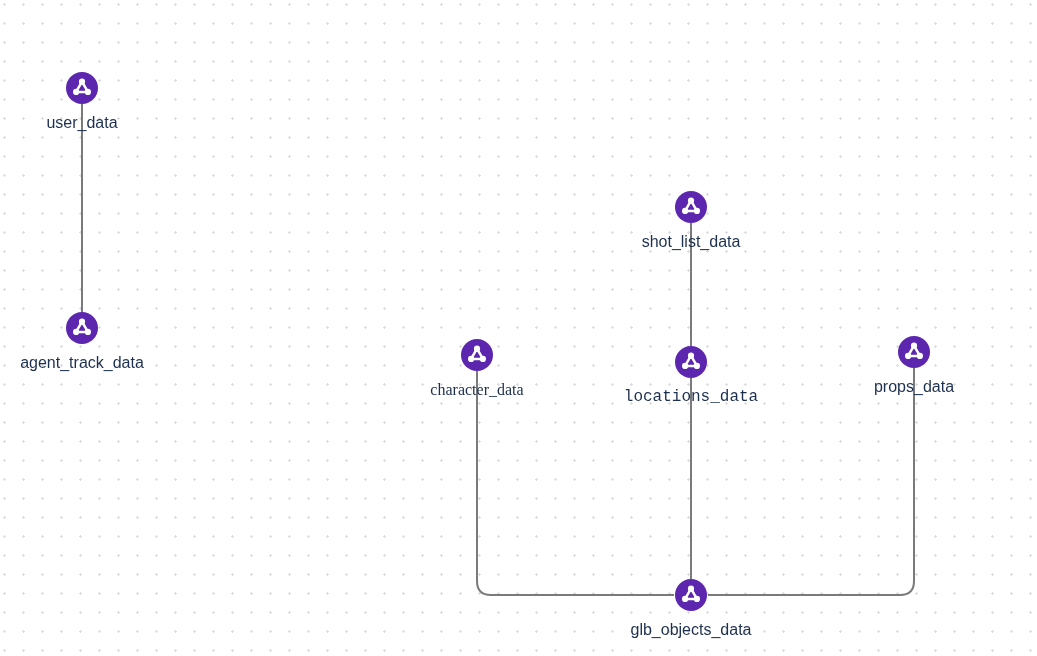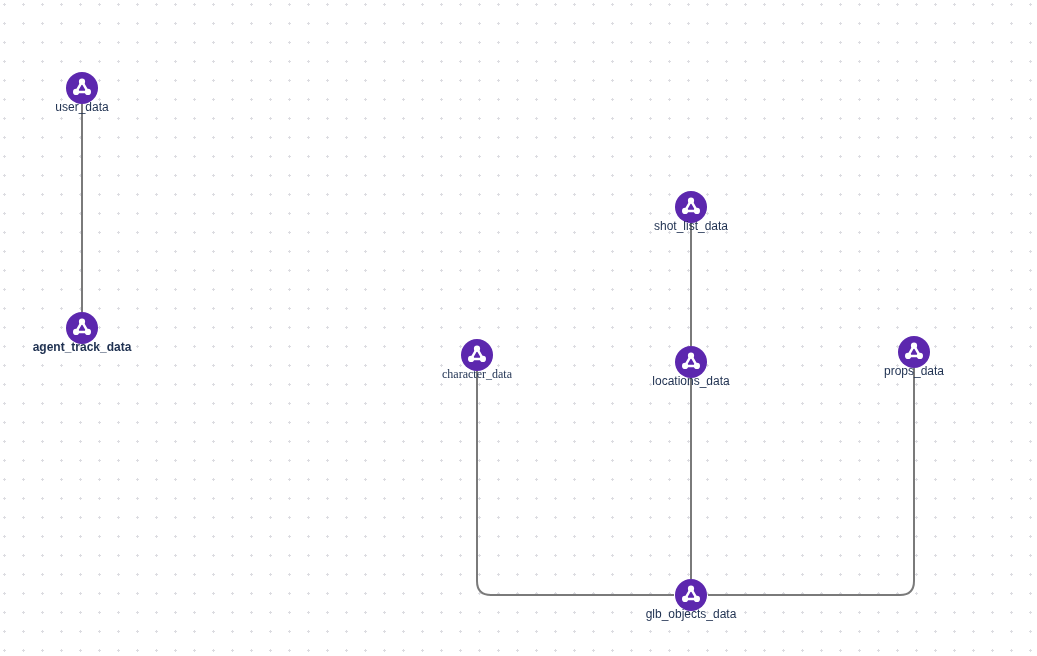--- a/index.html
+++ b/index.html
@@ -20,24 +20,24 @@
     overflow: visible;
   }
   #nodes-layer { position: absolute; left: 0; top: 0; width: 0; height: 0; }
   .node { position: absolute; width: 0; height: 0; }
   .node-icon {
     position: absolute; left: -16px; top: -16px;
     width: 32px; height: 32px; display: block;
   }
   .node-icon svg { display: block; width: 32px; height: 32px; }
   .node-label {
-    position: absolute; top: 12px; left: 0;
+    position: absolute; top: 28px; left: 0;
     transform: translateX(-50%);
     white-space: nowrap;
-    font-size: 12px; line-height: 14px;
+    font-size: 16px; line-height: 14px;
     text-align: right;
   }
   .edge { cursor: pointer; }
 </style>
 </head>
 <body>
 
 <div id="canvas">
   <svg id="edges-layer" xmlns="http://www.w3.org/2000/svg">
       <path d="M 82 104 L 82 312" fill="none" stroke="#7a7a7a" stroke-width="2" class="edge"></path>
@@ -62,21 +62,21 @@
       <div class="node" style="left: 82px; top: 328px;">
     <span class="node-icon">
       <svg viewBox="0 0 32 32" xmlns="http://www.w3.org/2000/svg">
         <circle class="ic-bg" cx="16" cy="16" r="16" fill="#5c27ae"></circle>
         <path class="ic-tri" d="M16 9.7 L21.9 19.9 L10.1 19.9 Z" fill="none" stroke="#ffffff" stroke-width="2.5" stroke-linejoin="round"></path>
         <circle class="ic-dot" cx="16" cy="9.7" r="3.1" fill="#ffffff"></circle>
         <circle class="ic-dot" cx="10.1" cy="19.9" r="3.1" fill="#ffffff"></circle>
         <circle class="ic-dot" cx="21.9" cy="19.9" r="3.1" fill="#ffffff"></circle>
       </svg>
     </span>
-    <span class="node-label" style="color: rgb(30, 48, 80); font-weight: bold;">agent_track_data</span>
+    <span class="node-label" style="color: rgb(30, 48, 80);">agent_track_data</span>
   </div>
       <div class="node" style="left: 691px; top: 207px;">
     <span class="node-icon">
       <svg viewBox="0 0 32 32" xmlns="http://www.w3.org/2000/svg">
         <circle class="ic-bg" cx="16" cy="16" r="16" fill="#5c27ae"></circle>
         <path class="ic-tri" d="M16 9.7 L21.9 19.9 L10.1 19.9 Z" fill="none" stroke="#ffffff" stroke-width="2.5" stroke-linejoin="round"></path>
         <circle class="ic-dot" cx="16" cy="9.7" r="3.1" fill="#ffffff"></circle>
         <circle class="ic-dot" cx="10.1" cy="19.9" r="3.1" fill="#ffffff"></circle>
         <circle class="ic-dot" cx="21.9" cy="19.9" r="3.1" fill="#ffffff"></circle>
       </svg>
@@ -98,21 +98,21 @@
       <div class="node" style="left: 691px; top: 362px;">
     <span class="node-icon">
       <svg viewBox="0 0 32 32" xmlns="http://www.w3.org/2000/svg">
         <circle class="ic-bg" cx="16" cy="16" r="16" fill="#5c27ae"></circle>
         <path class="ic-tri" d="M16 9.7 L21.9 19.9 L10.1 19.9 Z" fill="none" stroke="#ffffff" stroke-width="2.5" stroke-linejoin="round"></path>
         <circle class="ic-dot" cx="16" cy="9.7" r="3.1" fill="#ffffff"></circle>
         <circle class="ic-dot" cx="10.1" cy="19.9" r="3.1" fill="#ffffff"></circle>
         <circle class="ic-dot" cx="21.9" cy="19.9" r="3.1" fill="#ffffff"></circle>
       </svg>
     </span>
-    <span class="node-label" style="color: rgb(30, 48, 80);">locations_data</span>
+    <span class="node-label" style="color: rgb(30, 48, 80); font-family: Liberation Mono, monospace;">locations_data</span>
   </div>
       <div class="node" style="left: 914px; top: 352px;">
     <span class="node-icon">
       <svg viewBox="0 0 32 32" xmlns="http://www.w3.org/2000/svg">
         <circle class="ic-bg" cx="16" cy="16" r="16" fill="#5c27ae"></circle>
         <path class="ic-tri" d="M16 9.7 L21.9 19.9 L10.1 19.9 Z" fill="none" stroke="#ffffff" stroke-width="2.5" stroke-linejoin="round"></path>
         <circle class="ic-dot" cx="16" cy="9.7" r="3.1" fill="#ffffff"></circle>
         <circle class="ic-dot" cx="10.1" cy="19.9" r="3.1" fill="#ffffff"></circle>
         <circle class="ic-dot" cx="21.9" cy="19.9" r="3.1" fill="#ffffff"></circle>
       </svg>

